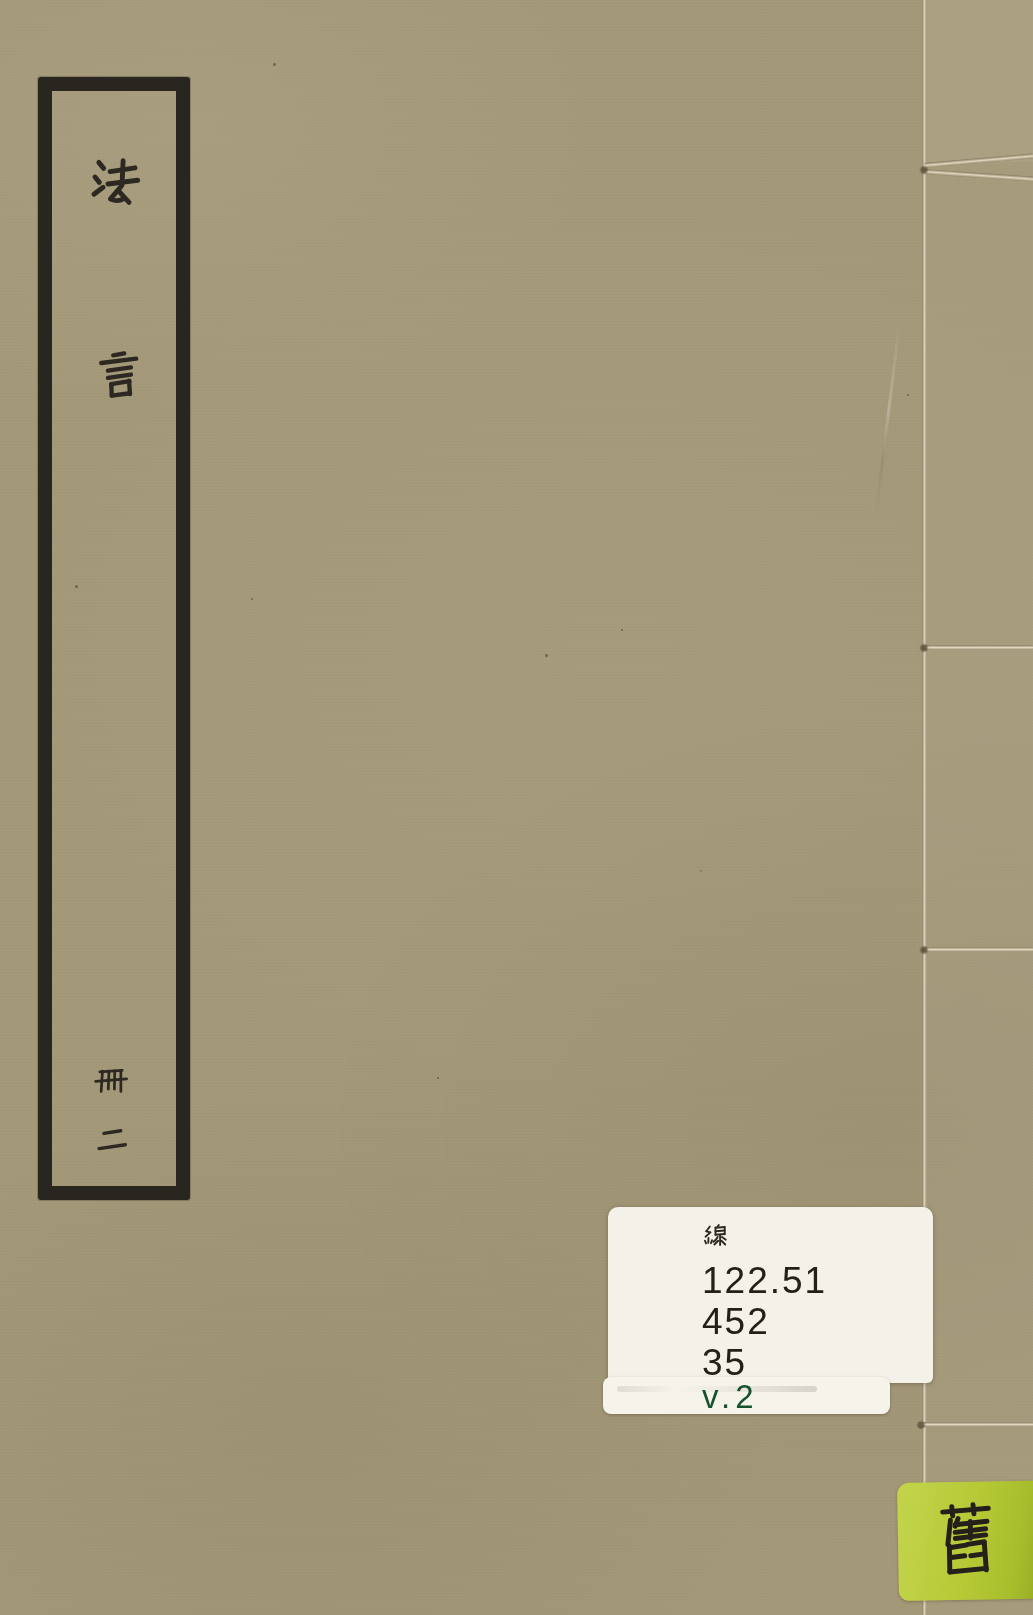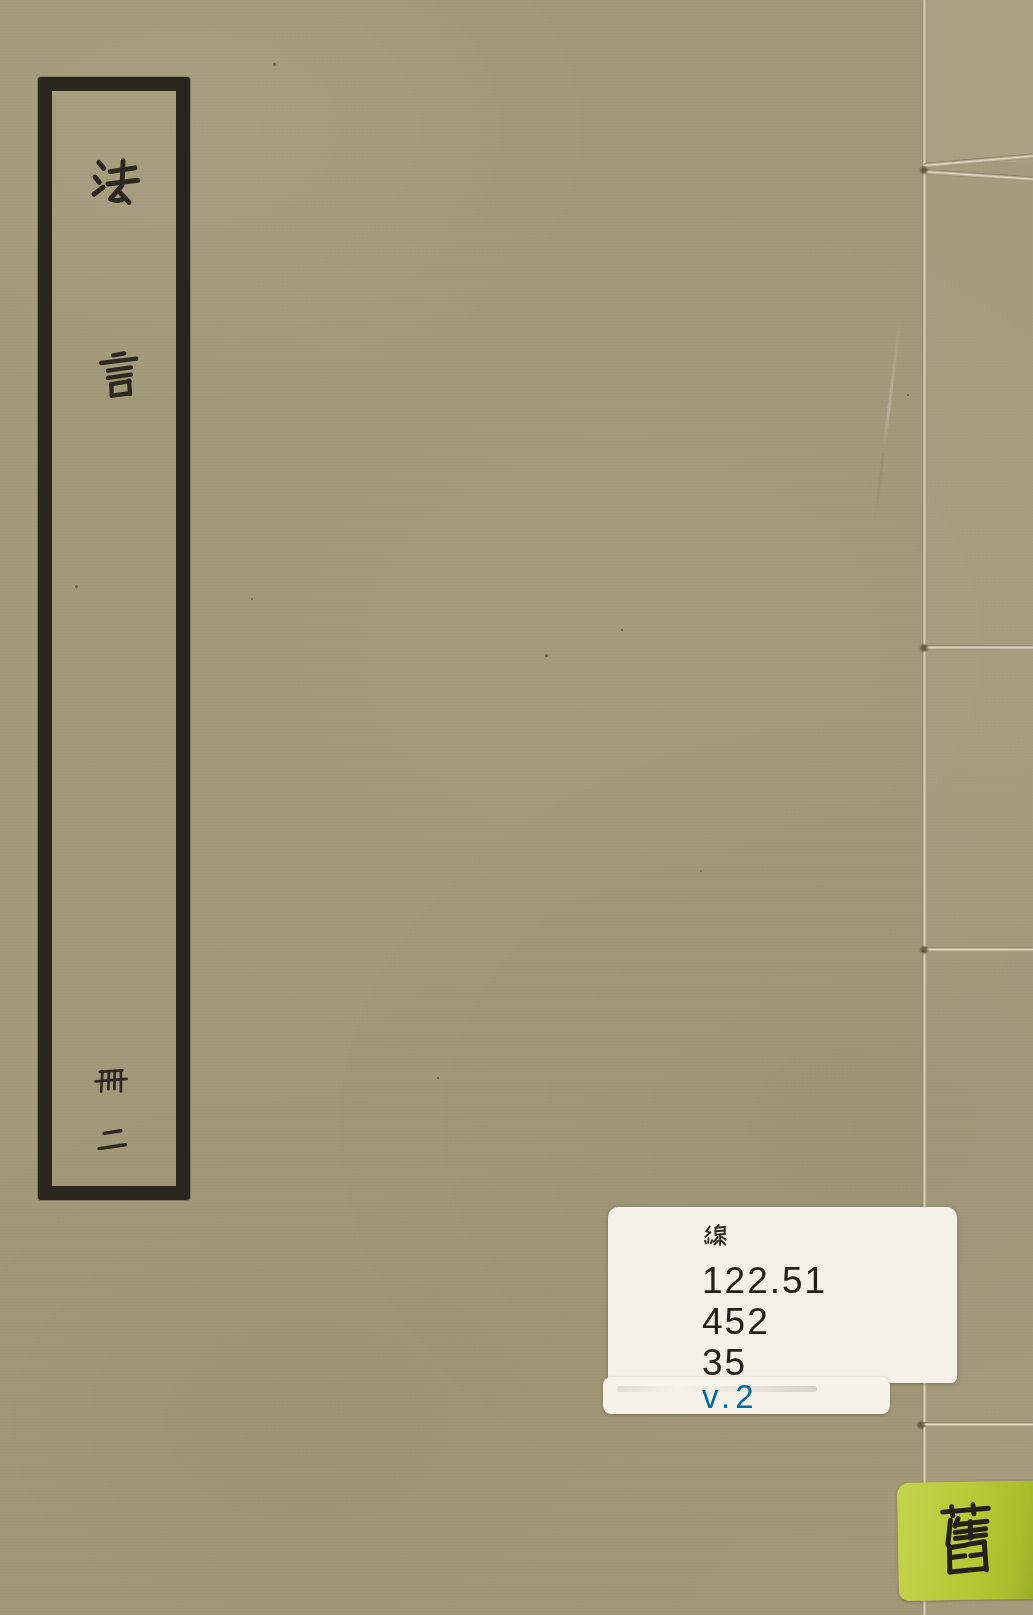--- a/index.html
+++ b/index.html
@@ -54,33 +54,32 @@
     position:absolute;left:886px;top:318px;width:3px;height:205px;z-index:1;
     transform:rotate(7deg);
     background:linear-gradient(180deg,rgba(255,255,255,0),rgba(255,255,255,0.22) 45%,rgba(0,0,0,0.06) 70%,rgba(255,255,255,0));
   }
 
   
   .call-label{
     position:absolute;left:608px;top:1207px;width:325px;height:176px;z-index:4;
     background:#f4f1e9;border-radius:10px 10px 6px 6px;
     box-shadow:0 1px 4px rgba(55,45,25,0.35);
-    padding-left:24px;
   }
   .call-label .inner{position:absolute;left:94px;top:16px;color:#232019;}
   .call-line{font-size:37px;line-height:41px;letter-spacing:2px;color:#232019;white-space:nowrap;}
   .call-lines{margin-top:8px;}
   .vol-sticker{
     position:absolute;left:603px;top:1377px;width:287px;height:37px;z-index:5;
     background:#f6f3eb;border-radius:8px;
     box-shadow:0 1px 3px rgba(55,45,25,0.35);
   }
   .vol-sticker .vtext{
     position:absolute;left:99px;top:1px;font-size:33px;line-height:37px;
-    letter-spacing:5px;color:#0369a1;white-space:nowrap;
+    letter-spacing:5px;color:#14532d;white-space:nowrap;
   }
   .vol-sticker .scuff{
     position:absolute;left:14px;top:9px;width:200px;height:6px;
     background:linear-gradient(90deg,rgba(120,115,105,0.18),rgba(120,115,105,0) 30%,rgba(120,115,105,0.15) 75%,rgba(120,115,105,0.25));
     border-radius:3px;
   }
 
   
   .green-label{
     position:absolute;left:897px;top:1483px;width:136px;height:118px;z-index:6;

